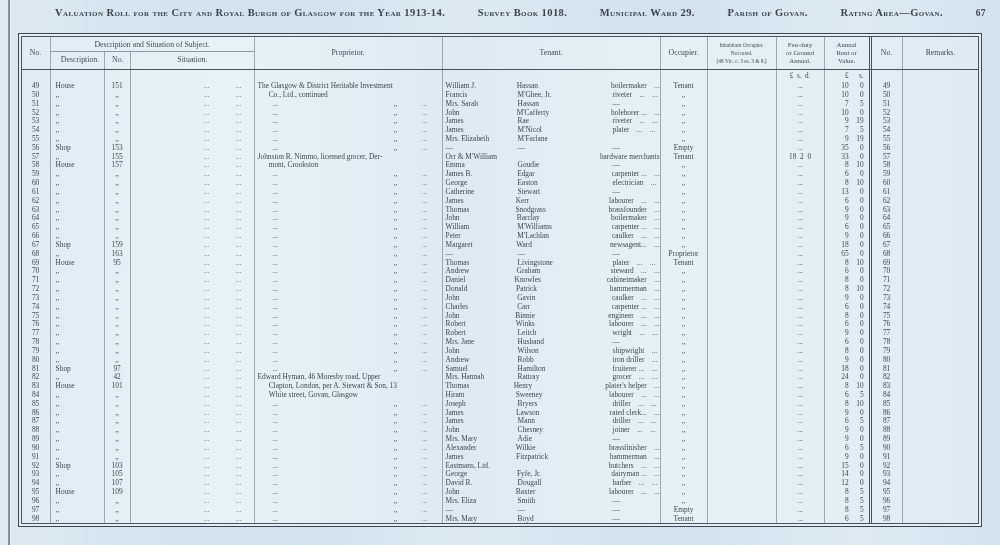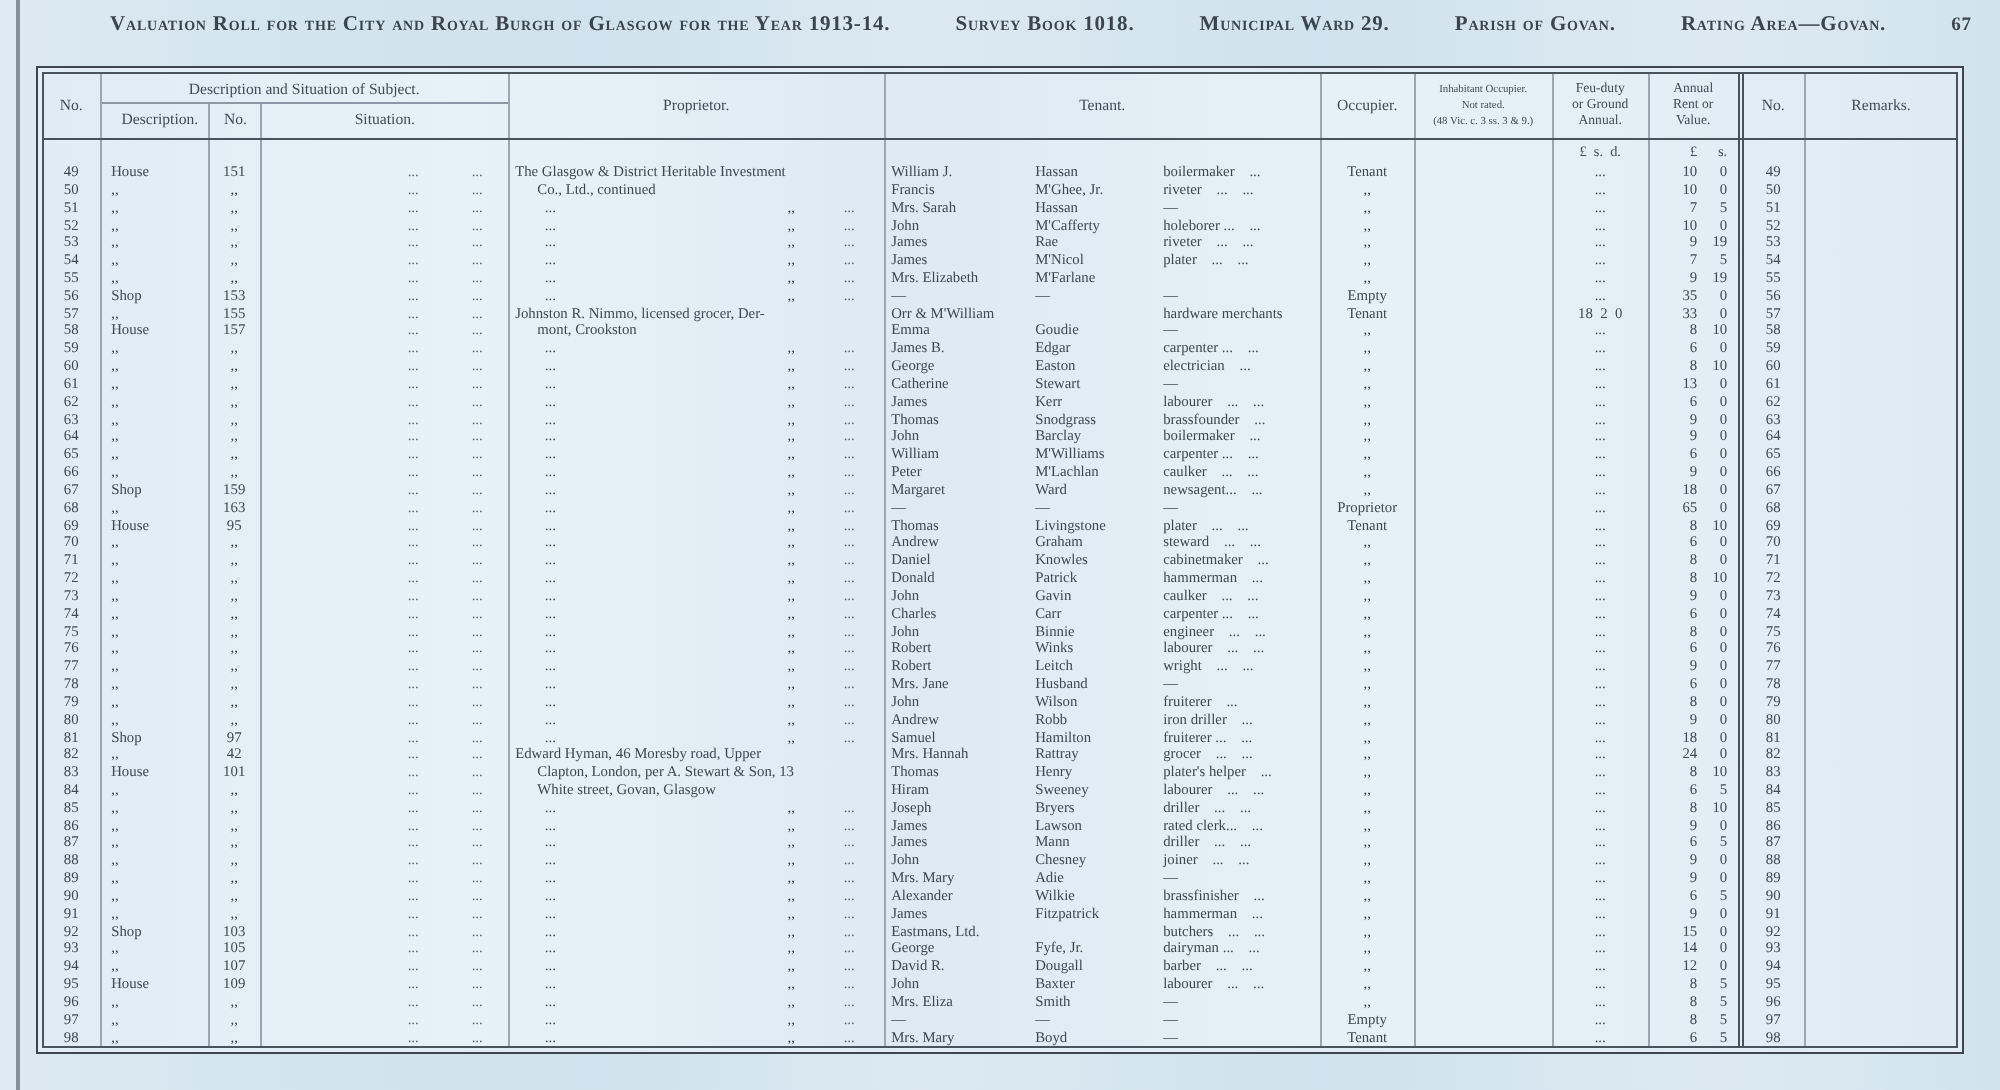--- a/index.html
+++ b/index.html
@@ -65,21 +65,21 @@
   .td-center{justify-content:center;}
   .c-desc span{padding-left:5px;}
   .sit-name{flex:1;padding-left:4px;white-space:pre;margin-top:20px;}
   .sit-dots{width:34px;text-align:center;color:#5a646e;}
   .sit-dots2{width:30px;text-align:center;color:#5a646e;}
   .prop-l{flex:1;padding-left:3px;white-space:pre;}
   .prop-c{width:24px;text-align:center;}
   .prop-r{width:34px;text-align:center;color:#5a646e;}
   .tf{width:72px;padding-left:3px;white-space:pre;}
   .tl{width:64px;white-space:pre;}
-  .to{flex:1;white-space:pre;}
+  .to{flex:1;white-space:pre;margin-left:31px;}
   .c-feu{justify-content:center;white-space:pre;}
   .rp{width:24px;text-align:right;display:inline-block;}
   .rs{width:15px;text-align:right;display:inline-block;}
 </style>
 </head>
 <body>
 
 <div class="scan-tint"></div>
 <div class="gutter"></div>
 
@@ -1104,21 +1104,21 @@
       <span class="sit-dots2">...</span>
     </div>
     <div class="cell c-prop">
       <span class="prop-l">  ...</span>
       <span class="prop-c">,,</span>
       <span class="prop-r">...</span>
     </div>
     <div class="cell c-ten">
       <span class="tf">John</span>
       <span class="tl">Wilson</span>
-      <span class="to">fruiterer ...</span>
+      <span class="to">shipwright ...</span>
     </div>
     <div class="cell c-occ td-center">,,</div>
     <div class="cell c-inh"></div>
     <div class="cell c-feu">...</div>
     <div class="cell c-rent">
       <span class="rp">8</span>
       <span class="rs">0</span>
     </div>
     <div class="cell c-no2 dbl td-center">79</div>
     <div class="cell c-rem"></div>

